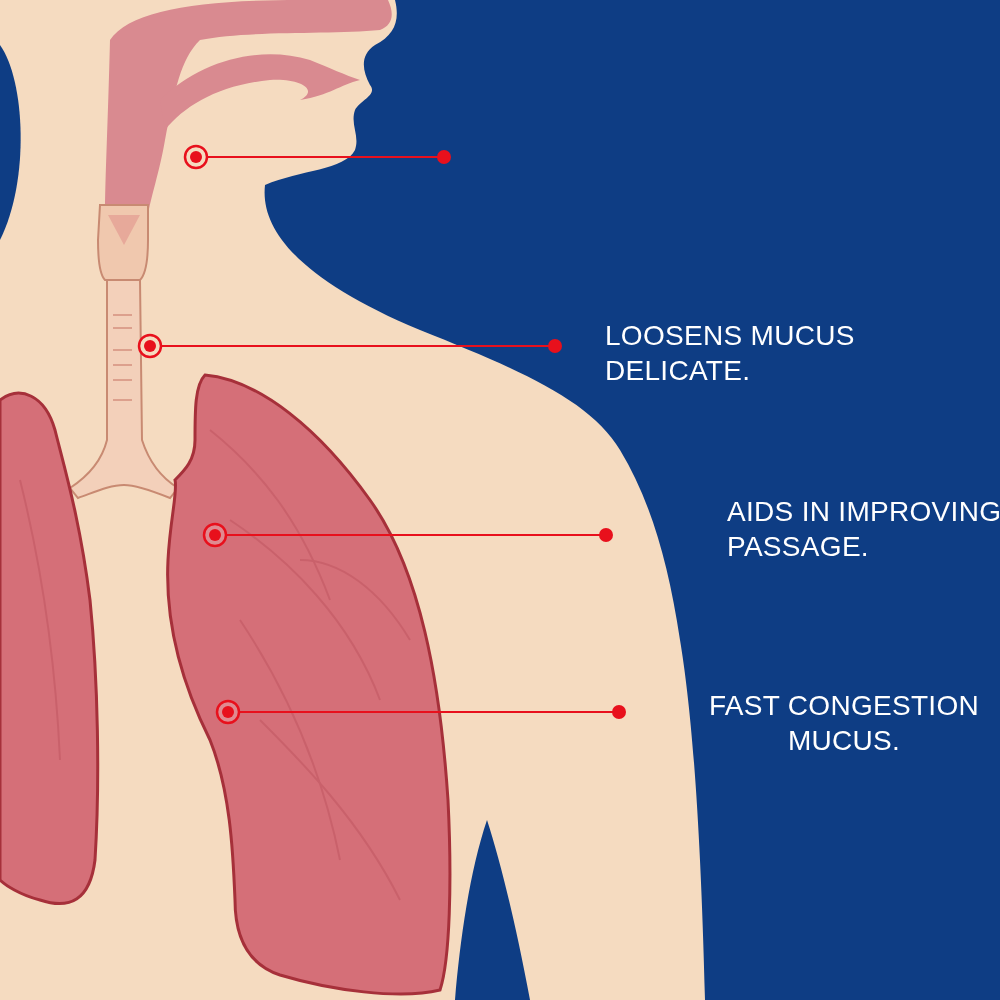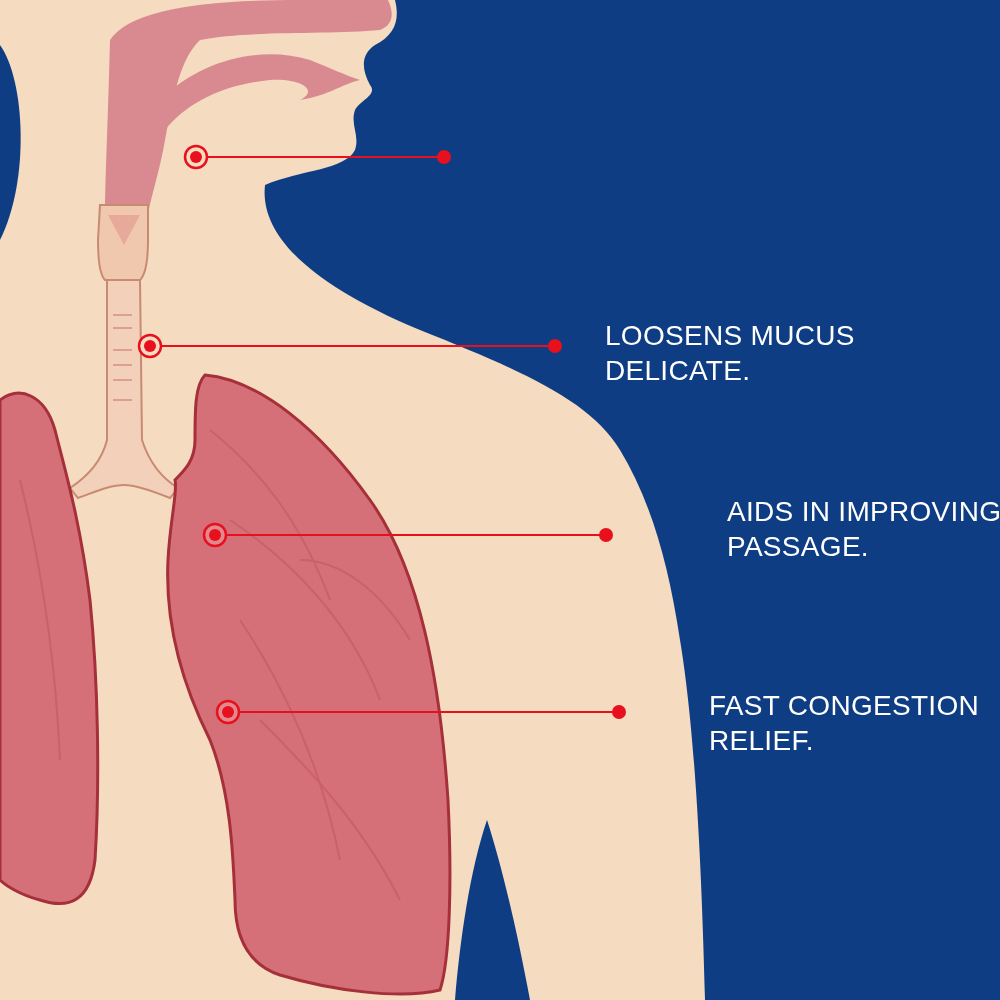--- a/index.html
+++ b/index.html
@@ -82,17 +82,17 @@
   </svg>
 
   <div class="label" style="left:605px; top:318px;">
     <span>LOOSENS MUCUS</span>
     <span>DELICATE.</span>
   </div>
   <div class="label" style="left:727px; top:494px;">
     <span>AIDS IN IMPROVING</span>
     <span>PASSAGE.</span>
   </div>
-  <div class="label" style="left:709px; top:688px;">
+  <div class="label" style="left:709px; top:688px;text-align:center;">
     <span>FAST CONGESTION</span>
-    <span>RELIEF.</span>
+    <span>MUCUS.</span>
   </div>
 </div>
 
 </body></html>

